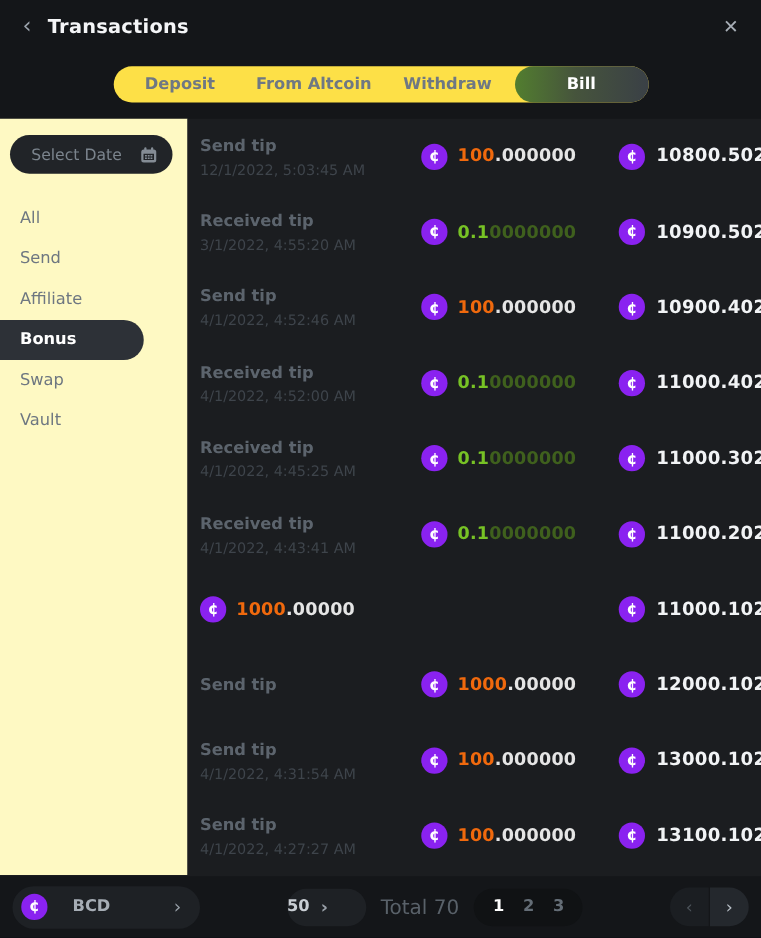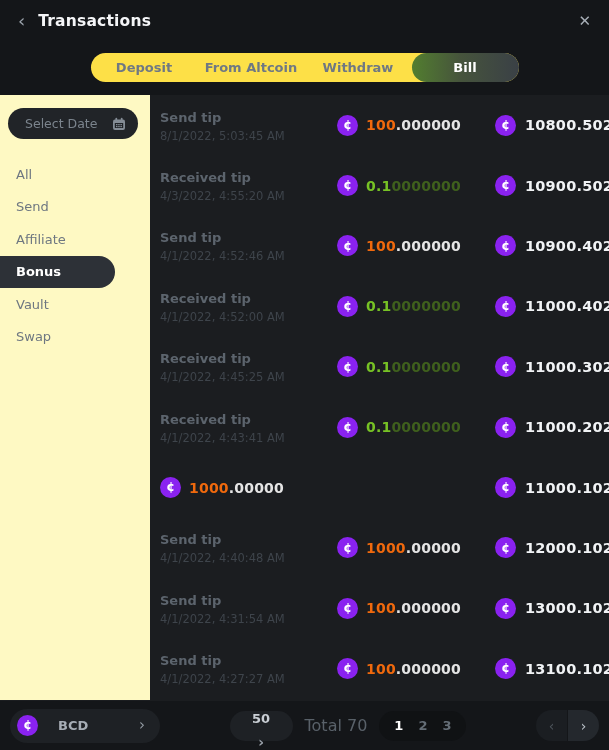--- a/index.html
+++ b/index.html
@@ -54,21 +54,21 @@
 
   
   .footer { flex:0 0 50px; background:#141619; border-top:1px solid rgba(255,255,255,0.03);
             display:flex; align-items:center; padding:0 10px; }
   .currency-pill { width:150px; height:34px; background:#1e2125; border-radius:17px;
                    display:flex; align-items:center; padding:0 15px 0 7px; cursor:pointer; }
   .currency-label { margin-left:20px; font-size:13px; font-weight:600; color:#a6adb5; }
   .currency-pill .chev { margin-left:auto; color:#959da5; font-size:15px; }
   .size-pill { margin-left:auto; width:63px; height:30px; background:#1e2125; border-radius:15px;
                display:flex; align-items:center; justify-content:flex-start; gap:9px;
-               font-size:13px; font-weight:600; color:#c9ced4; cursor:pointer;flex-direction:column; }
+               font-size:13px; font-weight:600; color:#c9ced4; cursor:pointer; }
   .size-pill .chev { color:#9aa1a9; font-size:14px; }
   .total { margin:0 12px; font-size:16px; color:#596169; }
   .pages { background:#101214; border-radius:15px; height:30px; display:flex; align-items:center;
            padding:0 15px; gap:15px; }
   .page { font-size:13px; font-weight:600; color:#646d76; cursor:pointer; }
   .page.current { color:#ffffff; font-weight:bold; }
   .nav { margin-left:auto; display:flex; }
   .nav-btn { width:31px; height:31px; display:flex; align-items:center; justify-content:center;
              font-size:14px; cursor:pointer; }
   .nav-btn.prev { background:#1b1e22; border-radius:16px 0 0 16px; color:#4c535a; }
@@ -113,45 +113,45 @@
             <rect x="6.2" y="9" width="1.5" height="1.2" fill="#848c95"></rect>
             <rect x="8.4" y="9" width="1.5" height="1.2" fill="#848c95"></rect>
           </svg>
         </span>
       </div>
       <div class="side-list">
         <div class="side-item">All</div>
         <div class="side-item">Send</div>
         <div class="side-item">Affiliate</div>
         <div class="side-item active">Bonus</div>
+        <div class="side-item">Swap</div>
         <div class="side-item">Vault</div>
-        <div class="side-item">Swap</div>
       </div>
     </div>
 
     <div class="main" id="tx-list">
   <div class="tx-row">
     <div class="tx-info">
       <div class="tx-type">Send tip</div>
-      <div class="tx-date">8/1/2022, 5:03:45 AM</div>
+      <div class="tx-date">12/1/2022, 5:03:45 AM</div>
     </div>
     <div class="tx-amount out">
       <span class="coin">¢</span>
       <span class="amt"><span class="amt-main">100</span><span class="amt-rest">.000000</span></span>
     </div>
     <div class="tx-balance">
       <span class="coin">¢</span>
       <span class="bal">10800.5028</span>
     </div>
   </div>
 
   <div class="tx-row">
     <div class="tx-info">
       <div class="tx-type">Received tip</div>
-      <div class="tx-date">4/3/2022, 4:55:20 AM</div>
+      <div class="tx-date">3/1/2022, 4:55:20 AM</div>
     </div>
     <div class="tx-amount in">
       <span class="coin">¢</span>
       <span class="amt"><span class="amt-main">0.1</span><span class="amt-rest">0000000</span></span>
     </div>
     <div class="tx-balance">
       <span class="coin">¢</span>
       <span class="bal">10900.5028</span>
     </div>
   </div>
@@ -223,21 +223,20 @@
     </div>
     <div class="tx-balance">
       <span class="coin">¢</span>
       <span class="bal">11000.1028</span>
     </div>
   </div>
 
   <div class="tx-row">
     <div class="tx-info">
       <div class="tx-type">Send tip</div>
-      <div class="tx-date">4/1/2022, 4:40:48 AM</div>
     </div>
     <div class="tx-amount out">
       <span class="coin">¢</span>
       <span class="amt"><span class="amt-main">1000</span><span class="amt-rest">.00000</span></span>
     </div>
     <div class="tx-balance">
       <span class="coin">¢</span>
       <span class="bal">12000.1028</span>
     </div>
   </div>

